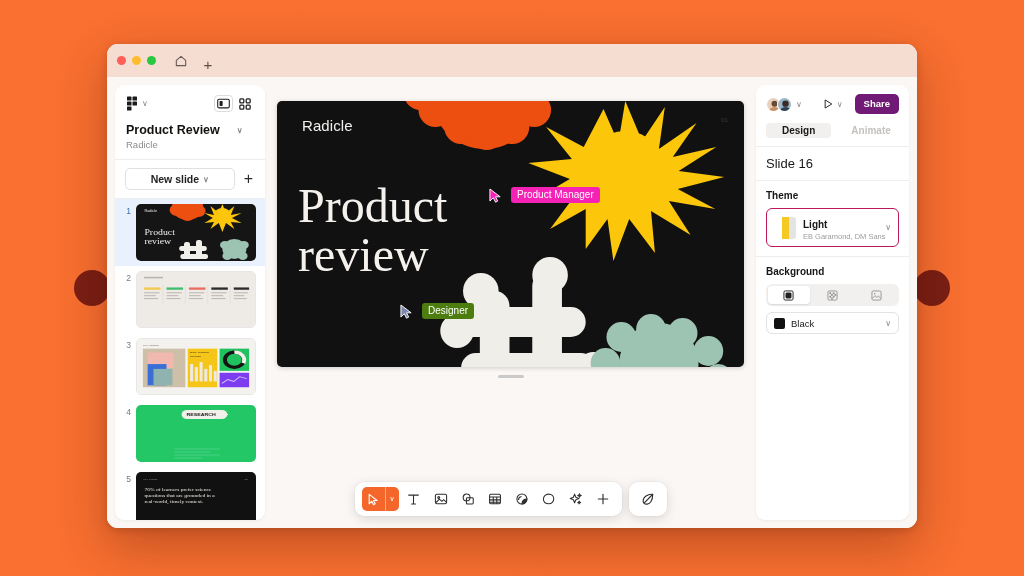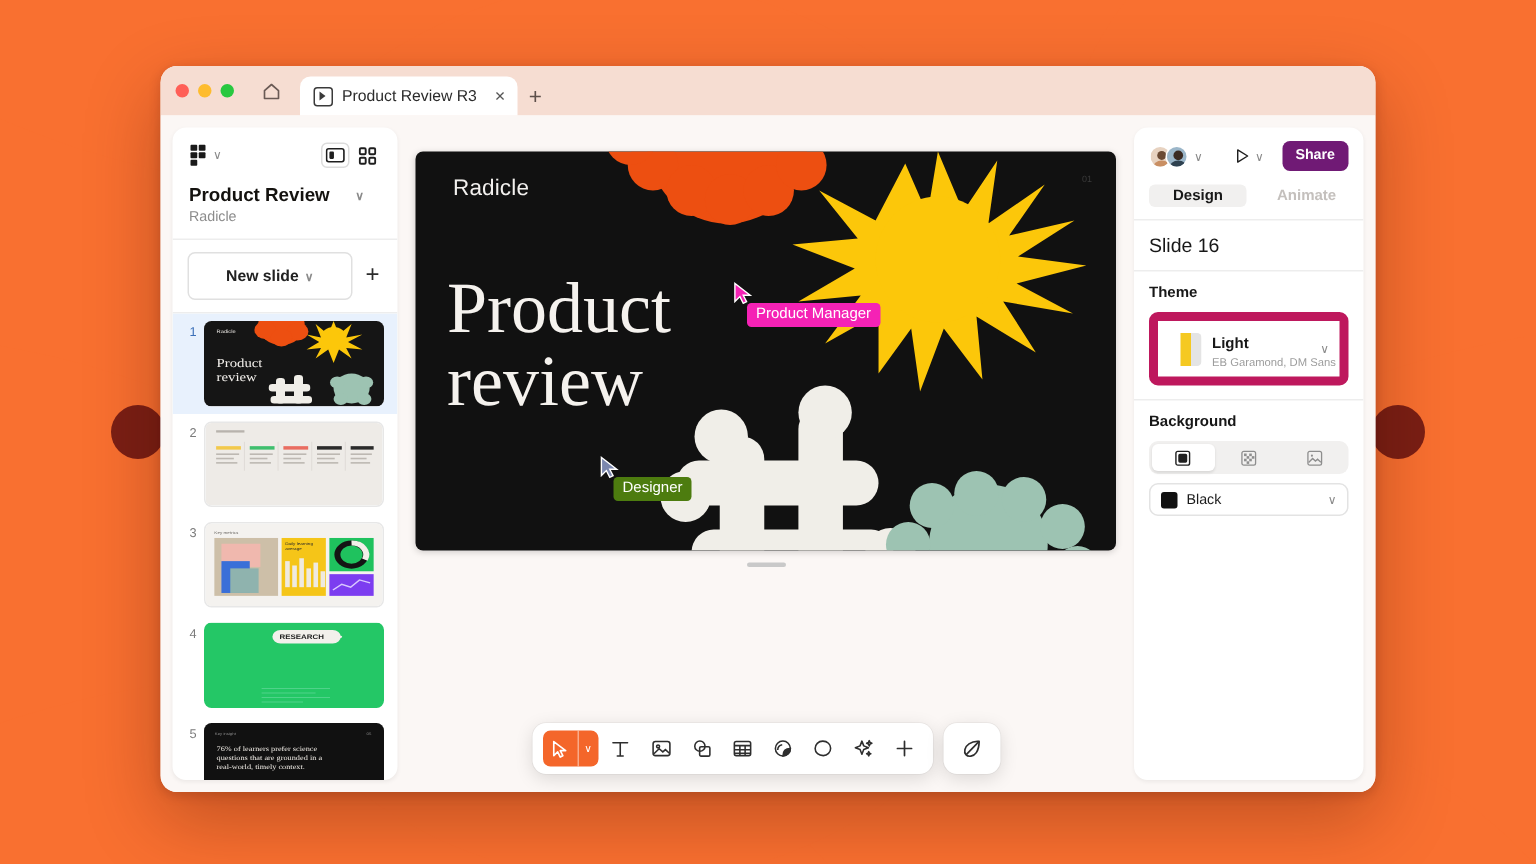--- a/index.html
+++ b/index.html
@@ -93,21 +93,21 @@
   .deckname {
     font-size: 12.5px; font-weight: 700; color: #14120f;
     margin-top: 11px; display: flex; align-items: center; gap: 17px;
   }
   .deckowner { font-size: 9.5px; color: #8b8b8b; margin-top: 2px; }
 
   .sb-divider { height: 1px; background: #ededed; }
 
   #sb-newslide { padding: 8px 10px; display: flex; align-items: center; gap: 7px; }
   .newslide-btn {
-    flex: 1; height: 32px;
+    flex: 1; height: 22px;
     border: 1px solid #e0e0e0; border-radius: 5px;
     background: #fff;
     display: flex; align-items: center; justify-content: center; gap: 4px;
     font-size: 10.5px; font-weight: 600; color: #222;
   }
   .addslide { font-size: 16px; color: #2b2b2b; line-height: 1; padding: 0 2px; }
 
   #slides { flex: 1; overflow: hidden; padding: 0 0 6px 0; }
   .slide-item { display: flex; align-items: flex-start; gap: 5px; padding: 5px 9px 5px 5px; }
   .slide-item.selected { background: #e8f1fd; }
@@ -137,21 +137,21 @@
   }
   .sl-title {
     position: absolute; left: 21px; top: 80px;
     font-family: "Liberation Serif", serif;
     font-size: 48px; line-height: 1.03; color: #f5f2ee;
     font-weight: 400;
   }
   .sl-pagenum { position: absolute; right: 16px; top: 16px; font-size: 6px; color: #3b3b3b; }
 
   .cursor-label {
-    position: absolute; display: flex; flex-direction: column; align-items: flex-start;
+    position: absolute; display: flex; flex-direction: row; align-items: flex-start;
   }
   .cursor-label .lbl {
     font-size: 10px; color: #fff; padding: 2px 6px 3px;
     border-radius: 3px; white-space: nowrap; font-weight: 500;
   }
   .arrow { width: 13px; height: 15px; }
 
   
   #notes-handle { display: flex; justify-content: center; padding: 8px 0 5px; }
   #notes-handle .bar { width: 26px; height: 3px; border-radius: 2px; background: #c9c9c9; }
@@ -213,21 +213,21 @@
   }
   .rp-tabs { display: flex; align-items: center; gap: 4px; padding: 0 10px 8px; }
   .rp-tab { font-size: 10px; font-weight: 700; color: #c4c0bd; padding: 2px 16px; border-radius: 4px; }
   .rp-tab.active { color: #181818; background: #f1f0ef; }
   .zoom { margin-left: auto; font-size: 10px; font-weight: 700; color: #2a2a2a; display: flex; gap: 3px; align-items: center; }
 
   .rp-slidelabel { font-size: 13px; font-weight: 400; color: #171717; }
   .rp-section-title { font-size: 10px; font-weight: 700; color: #171717; margin-bottom: 7px; }
 
   .theme-card {
-    border: 6px solid #be185d; border-radius: 6px;
+    border: 1px solid #be185d; border-radius: 6px;
     display: flex; align-items: center; gap: 7px;
     padding: 5px 7px;
   }
   .theme-swatch { width: 22px; height: 22px; border-radius: 3px; overflow: hidden; display: flex; flex: none; }
   .theme-swatch i { display: block; height: 100%; }
   .theme-text { flex: 1; min-width: 0; }
   .theme-name { font-size: 10px; font-weight: 700; color: #181818; }
   .theme-fonts { font-size: 7.5px; color: #9c9c9c; white-space: nowrap; }
 
   .bg-segment {
@@ -277,25 +277,20 @@
     <div class="traffic">
       <span class="dot r"></span>
       <span class="dot y"></span>
       <span class="dot g"></span>
     </div>
     <div class="homebtn">
       <svg width="14" height="14" viewBox="0 0 24 24" fill="none" stroke="#6a5a55" stroke-width="1.9" stroke-linecap="round" stroke-linejoin="round">
         <path d="M4 11 L12 4 L20 11 V20 H4 Z"></path>
       </svg>
     </div>
-    <div class="tab">
-      <span class="tabicon"></span>
-      <span class="tabtitle">Product Review R3</span>
-      <span class="tabclose">×</span>
-    </div>
     <div class="newtab">+</div>
   </div>
 
   <div id="appbody">
 
     <div id="sidebar">
       <div id="sb-top">
         <div class="sb-row1">
           <div class="brandwrap">
             <svg width="13" height="15" viewBox="0 0 26 30">

